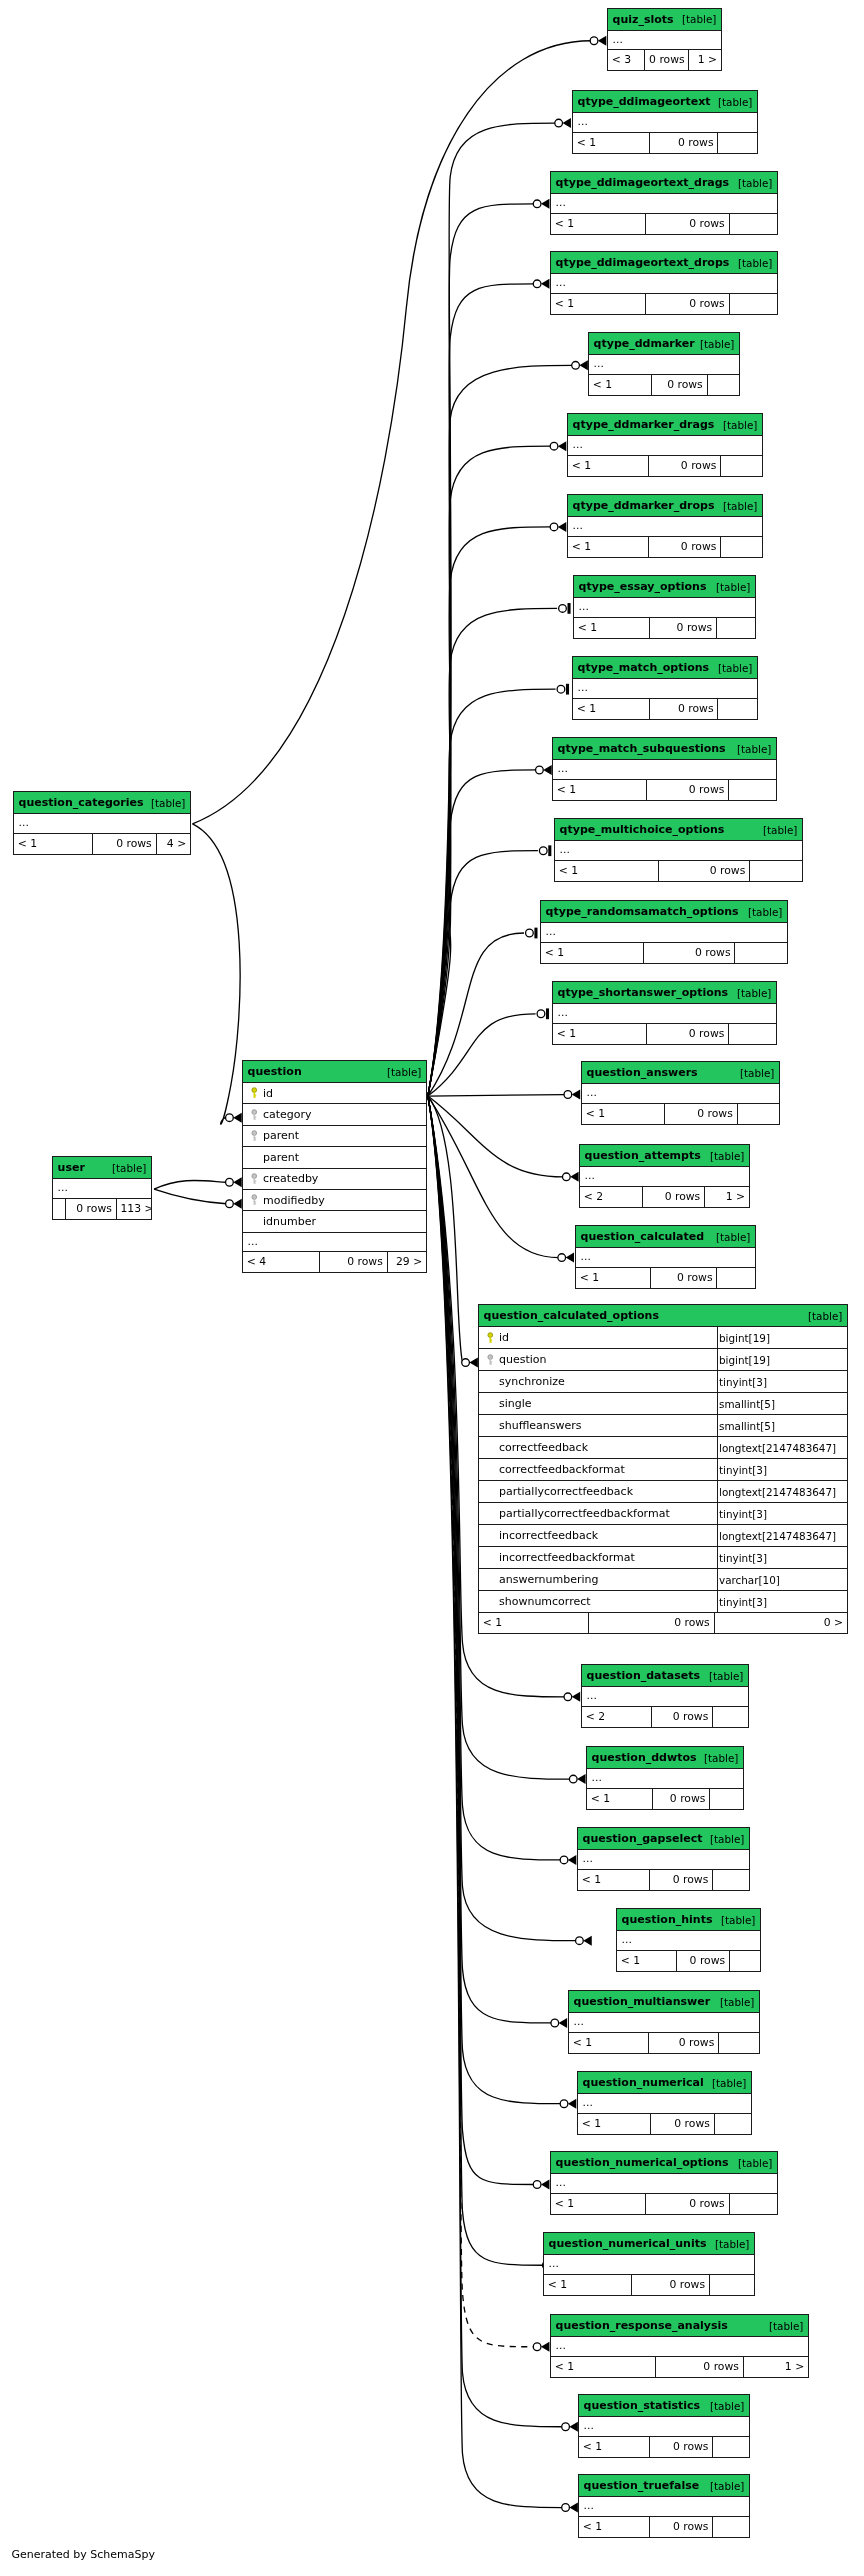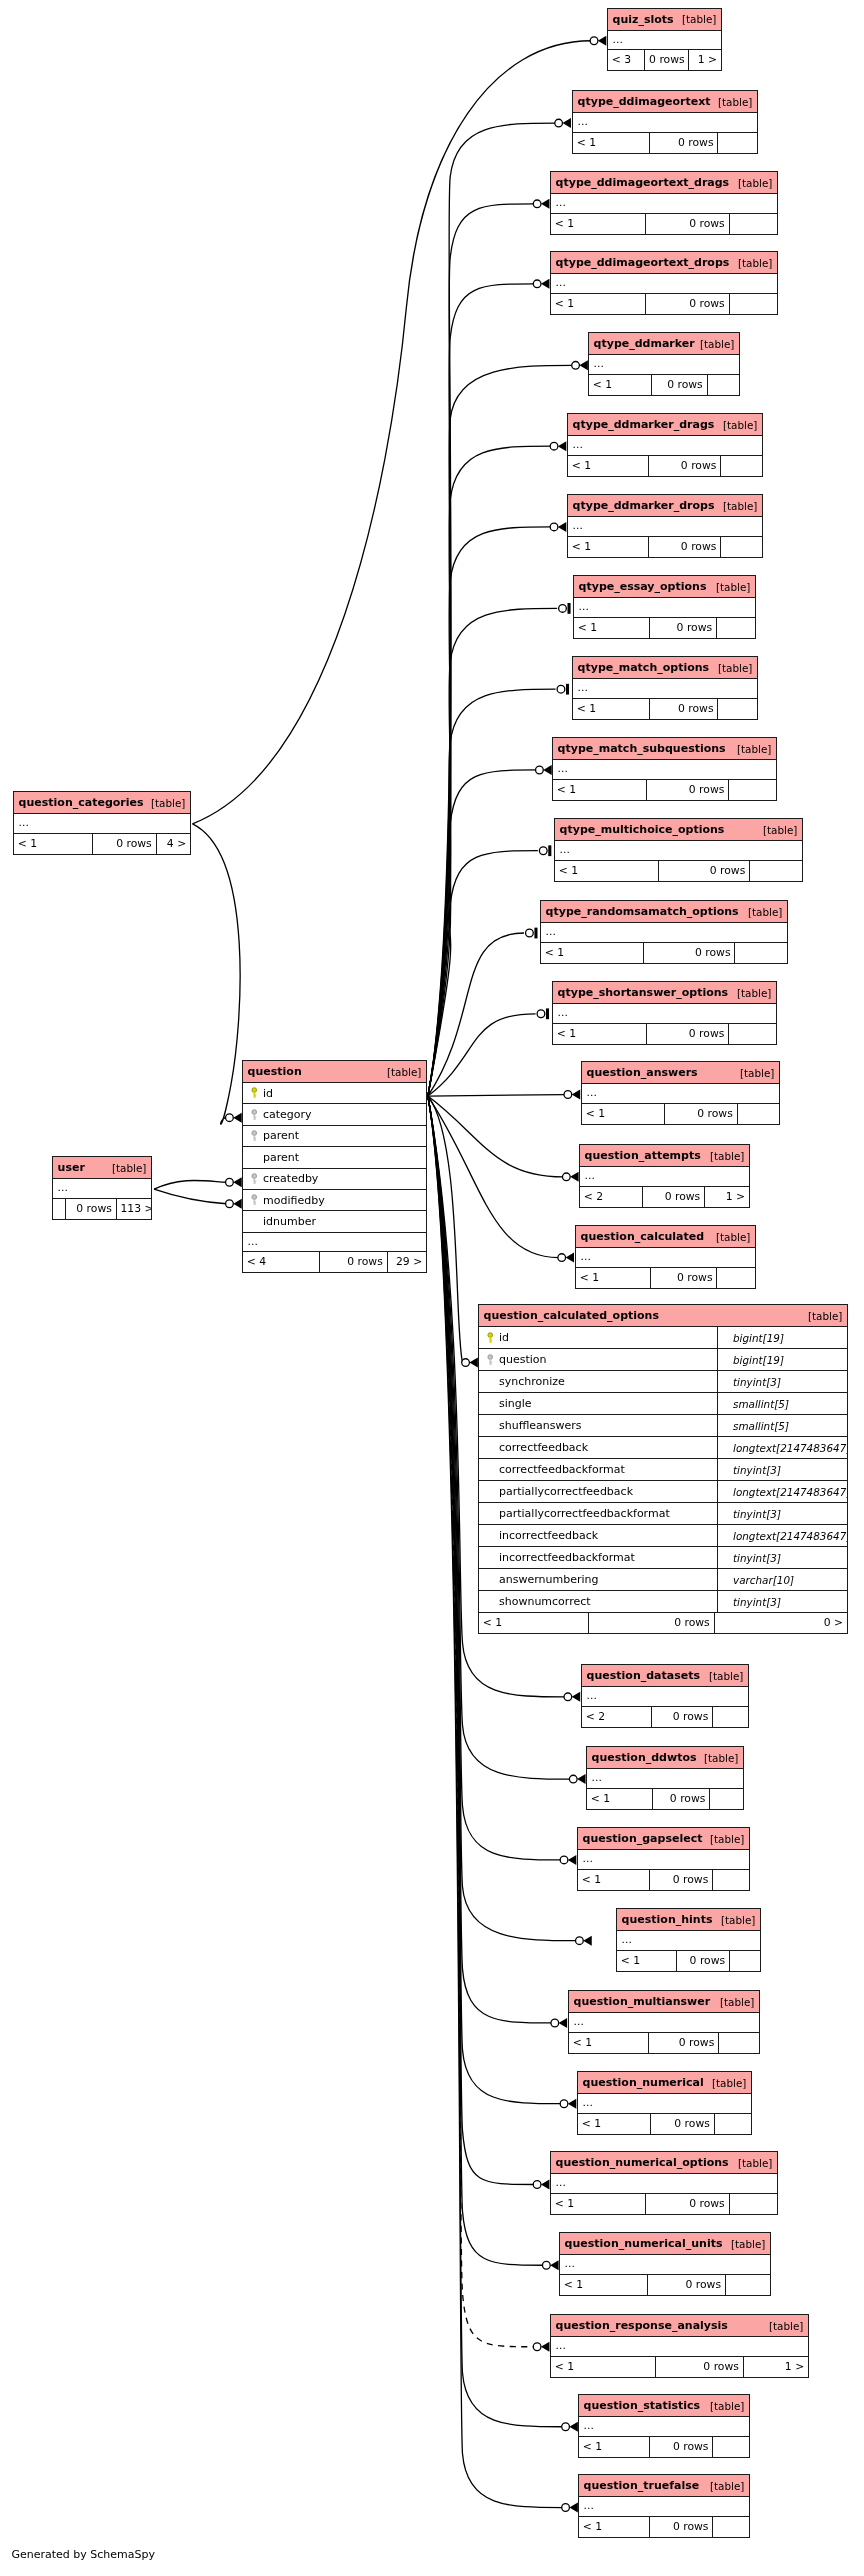--- a/index.html
+++ b/index.html
@@ -1,30 +1,30 @@
 <!DOCTYPE html>
 <html style="font-size:12.3px"><head>
 <meta charset="utf-8">
 <style>
   html,body{margin:0;padding:0;background:#ffffff;}
   #canvas{position:relative;width:865px;height:2576px;background:#ffffff;overflow:hidden;
           font-family:"DejaVu Sans",sans-serif;color:#000;}
   #edges{position:absolute;left:0;top:0;z-index:0;}
   .tbl{position:absolute;z-index:1;background:#ffffff;border:1.5px solid #1b1b1b;box-sizing:border-box;}
   .tbl-h{display:flex;justify-content:space-between;align-items:center;gap:4.6px;
-         background:#fca5a5;border-bottom:1.5px solid #1b1b1b;height:21px;padding:0 4.6px;white-space:nowrap;}
+         background:#22c55e;border-bottom:1.5px solid #1b1b1b;height:21px;padding:0 4.6px;white-space:nowrap;}
   .tbl-name{font-weight:bold;font-size:11px;}
   .tbl-tag{font-size:10.4px;}
   .crow{display:flex;align-items:center;height:20.4px;border-bottom:1.2px solid #1b1b1b;
         font-size:11px;white-space:nowrap;overflow:hidden;}
   .tbl.qco .crow{height:21px;}
   .keycell{width:15.4px;display:flex;justify-content:center;align-items:center;flex:none;padding-left:3.1px;}
   .colname{flex:1;padding-left:1.5px;}
   .coltype{flex:none;width:130px;border-left:1.2px solid #1b1b1b;align-self:stretch;
-           display:flex;align-items:center;padding-left:15px;font-size:10.4px;box-sizing:border-box;font-style:italic;}
+           display:flex;align-items:center;padding-left:1px;font-size:10.4px;box-sizing:border-box;}
   .dots{height:18.5px;line-height:18.5px;padding-left:4.6px;font-size:10.8px;border-bottom:1.5px solid #1b1b1b;}
   .tfoot{display:flex;height:20px;font-size:10.8px;}
   .fc{box-sizing:border-box;border-right:1.2px solid #1b1b1b;padding:0 3.8px;line-height:19px;
       white-space:nowrap;overflow:hidden;}
   .fc:last-child{border-right:none;}
   .fc.l{text-align:left;}
   .fc.r{text-align:right;}
   #credit{position:absolute;left:11.5px;top:2548px;font-size:11px;z-index:1;}
 </style>
 </head>
@@ -633,21 +633,21 @@
         <span class="tbl-name">question_numerical_options</span>
         <span class="tbl-tag">[table]</span>
       </div>
       <div class="dots">...</div>
       <div class="tfoot">
         <span class="fc l" style="width: 42%;">&lt; 1</span>
         <span class="fc r" style="width: 37%;">0 rows</span>
         <span class="fc r" style="width: 21%;"></span>
       </div>
     </div>
-    <div class="tbl" style="left: 559px; top: 2232px; width: 212px;">
+    <div class="tbl" style="left: 543px; top: 2232px; width: 212px;">
       <div class="tbl-h">
         <span class="tbl-name">question_numerical_units</span>
         <span class="tbl-tag">[table]</span>
       </div>
       <div class="dots">...</div>
       <div class="tfoot">
         <span class="fc l" style="width: 42%;">&lt; 1</span>
         <span class="fc r" style="width: 37%;">0 rows</span>
         <span class="fc r" style="width: 21%;"></span>
       </div>

